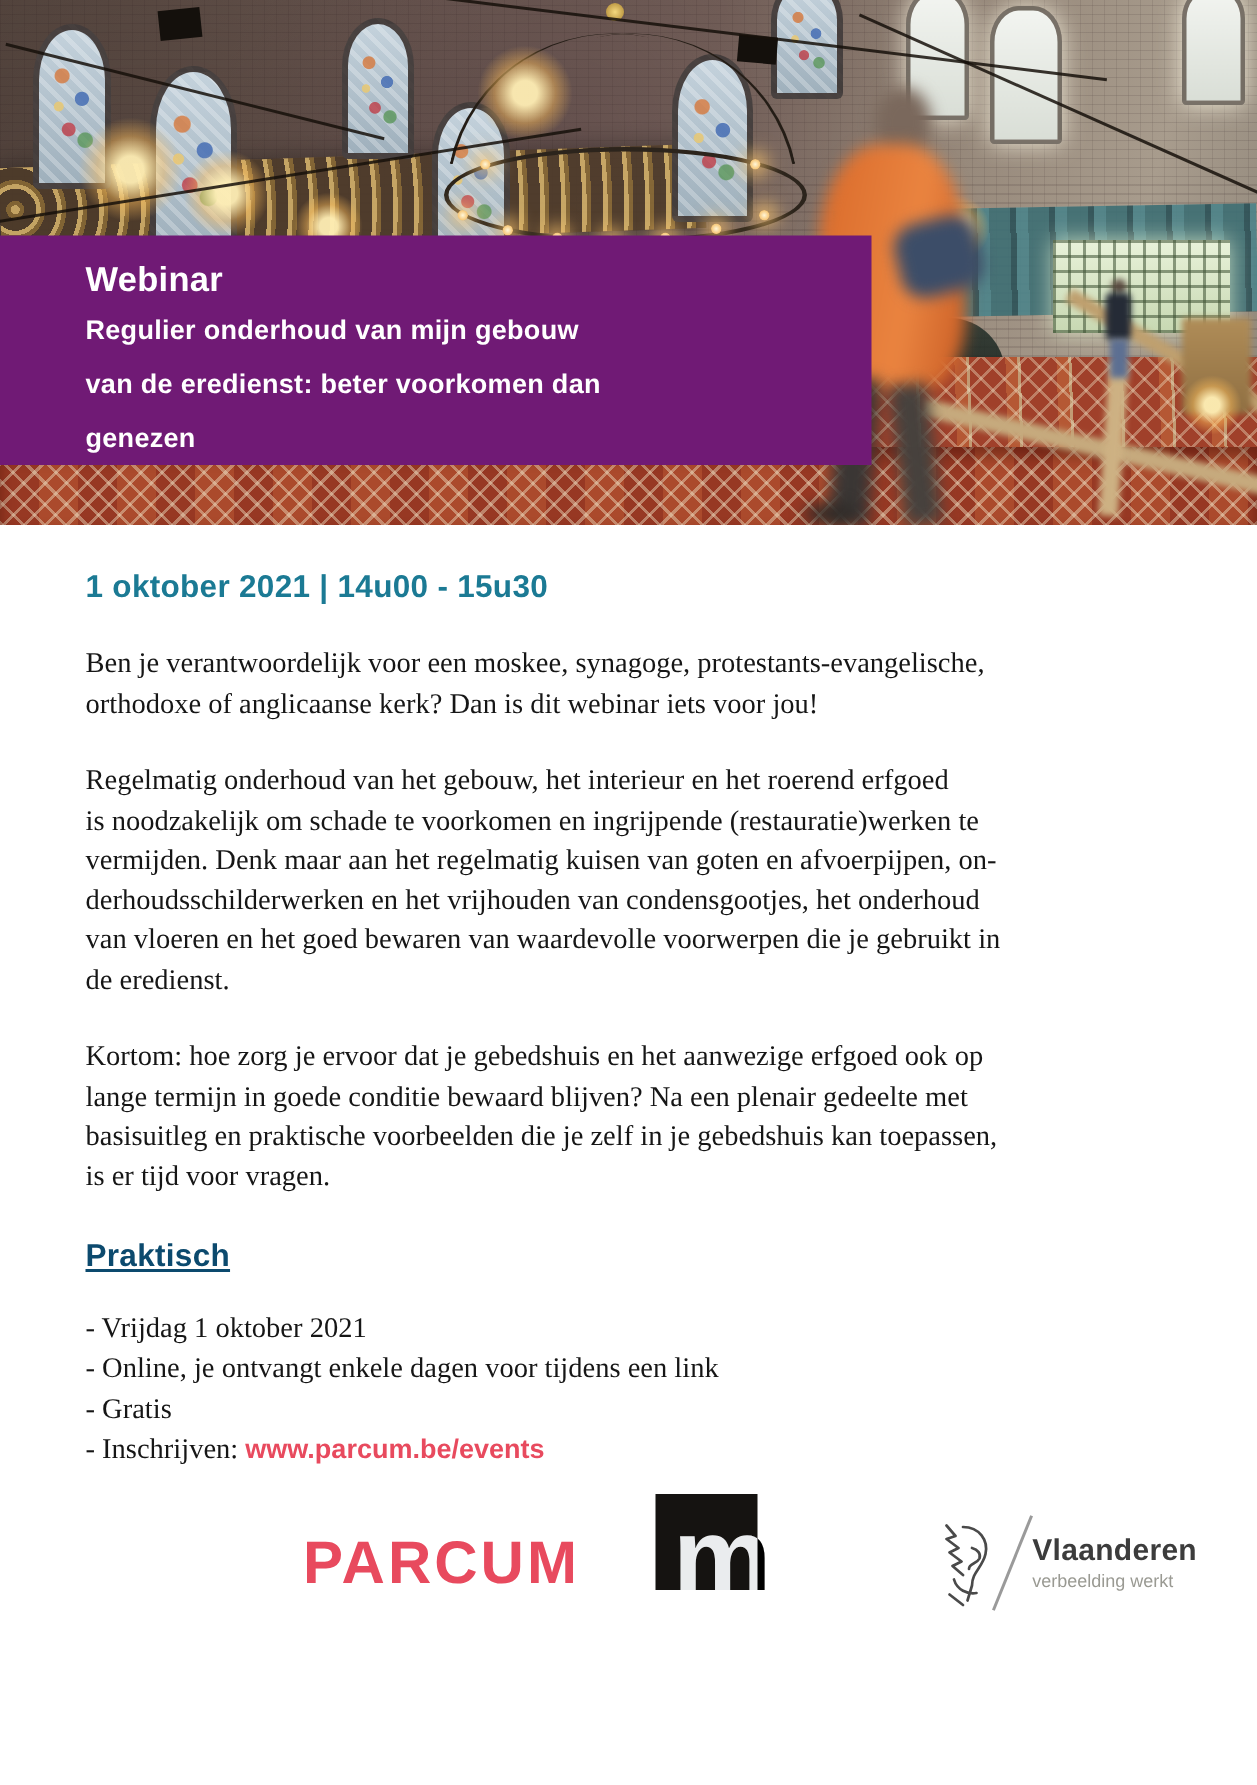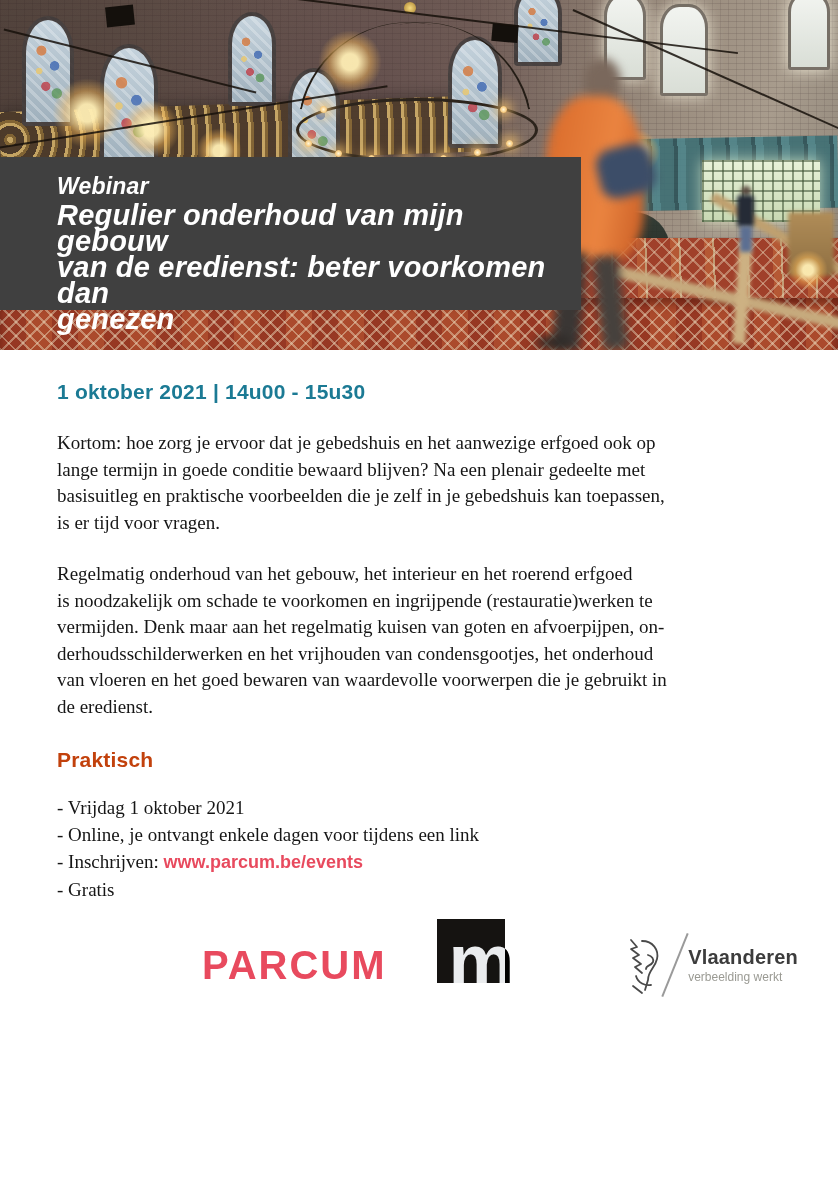--- a/index.html
+++ b/index.html
@@ -52,21 +52,21 @@
         box-shadow:0 0 12px 5px rgba(255,200,110,.75);}
   .ring{border:3px solid #2c241c;border-radius:50%;background:transparent;}
   .speaker{background:#14100c;}
   .blur5{filter:blur(5px);}
   .blur2{filter:blur(2px);}
 
   
   .banner{position:absolute;left:0;top:157px;width:581px;height:153px;z-index:5;
       padding:13px 18px 0 57px;box-sizing:border-box;color:#fff;}
   .banner .pretitle{font-weight:700;font-size:23px;line-height:32px;letter-spacing:.2px;}
-  .banner .title{margin:0;font-weight:700;font-size:29px;line-height:26px;letter-spacing:.2px;white-space:pre-line;}
+  .banner .title{margin:0;font-weight:700;font-size:18px;line-height:36px;letter-spacing:.2px;white-space:pre-line;}
 
   
   .content{position:absolute;left:0;top:350px;width:838px;padding:0 40px 0 57px;box-sizing:border-box;color:#161616;}
   .date-heading{margin:29px 0 0;font-weight:700;font-size:21px;line-height:26px;letter-spacing:.2px;}
   .content p{margin:25px 0 0;font-family:"Liberation Serif",serif;font-size:19px;line-height:26.5px;white-space:pre-line;}
   .praktisch-heading{margin:27px 0 0;font-weight:700;font-size:21px;line-height:26px;letter-spacing:.2px;}
   .list{margin-top:21px;font-family:"Liberation Serif",serif;font-size:19px;line-height:27px;}
   .list a{font-family:"Liberation Sans",sans-serif;font-weight:700;font-size:18px;text-decoration:none;}
 
   
@@ -146,50 +146,52 @@
     <div class="cable" style="left:0px;top:60px;width:260px;transform:rotate(14deg);"></div>
 
     <div class="blur5" style="left:583px;top:58px;width:38px;height:48px;border-radius:50%;background:#7a685c;"></div>
     <div class="blur5" style="left:546px;top:96px;width:98px;height:164px;border-radius:42% 42% 30% 30%;background:linear-gradient(100deg,#d96a2a,#ea8440 60%,#c85c24);"></div>
     <div class="blur5" style="left:598px;top:146px;width:56px;height:50px;background:#3c4d68;transform:rotate(-14deg);border-radius:30%;"></div>
     <div class="blur5" style="left:556px;top:252px;width:27px;height:98px;background:#3a3634;transform:rotate(5deg);"></div>
     <div class="blur5" style="left:598px;top:256px;width:25px;height:94px;background:#46413d;transform:rotate(-7deg);"></div>
     <div class="blur5" style="left:536px;top:336px;width:36px;height:13px;border-radius:50%;background:#2e2a27;"></div>
   </div>
 
-  <div class="banner" style="background: #404040; font-style: italic;">
+  <div class="banner" style="background: #701a75;">
     <div class="pretitle">Webinar</div>
     <h1 class="title">Regulier onderhoud van mijn gebouw
 van de eredienst: beter voorkomen dan
 genezen</h1>
   </div>
 
   <div class="content">
     <h2 class="date-heading" style="color: rgb(27, 122, 148);">1 oktober 2021 | 14u00 - 15u30</h2>
 
-    <p>Kortom: hoe zorg je ervoor dat je gebedshuis en het aanwezige erfgoed ook op
-lange termijn in goede conditie bewaard blijven? Na een plenair gedeelte met
-basisuitleg en praktische voorbeelden die je zelf in je gebedshuis kan toepassen,
-is er tijd voor vragen.</p>
+    <p>Ben je verantwoordelijk voor een moskee, synagoge, protestants-evangelische,
+orthodoxe of anglicaanse kerk? Dan is dit webinar iets voor jou!</p>
     <p>Regelmatig onderhoud van het gebouw, het interieur en het roerend erfgoed
 is noodzakelijk om schade te voorkomen en ingrijpende (restauratie)werken te
 vermijden. Denk maar aan het regelmatig kuisen van goten en afvoerpijpen, on-
 derhoudsschilderwerken en het vrijhouden van condensgootjes, het onderhoud
 van vloeren en het goed bewaren van waardevolle voorwerpen die je gebruikt in
 de eredienst.</p>
-
-    <h3 class="praktisch-heading" style="color: #c2410c;">Praktisch</h3>
+    <p>Kortom: hoe zorg je ervoor dat je gebedshuis en het aanwezige erfgoed ook op
+lange termijn in goede conditie bewaard blijven? Na een plenair gedeelte met
+basisuitleg en praktische voorbeelden die je zelf in je gebedshuis kan toepassen,
+is er tijd voor vragen.</p>
+
+    <h3 class="praktisch-heading" style="color: #0c4a6e; text-decoration: underline;">Praktisch</h3>
 
     <div class="list">
       <div>- Vrijdag 1 oktober 2021</div>
       <div>- Online, je ontvangt enkele dagen voor tijdens een link</div>
+      <div>- Gratis</div>
       <div>
         <span>- Inschrijven: </span><a href="#" style="color: rgb(232, 74, 94);">www.parcum.be/events</a>
       </div>
-      <div>- Gratis</div>
     </div>
 
     <div class="logos">
       <div class="parcum" style="color: rgb(232, 74, 94);">PARCUM</div>
 
       <div class="mw">
         <div class="mw-square"></div>
         <div class="mw-mwrap">
           <span class="mw-m">m</span>
         </div>

